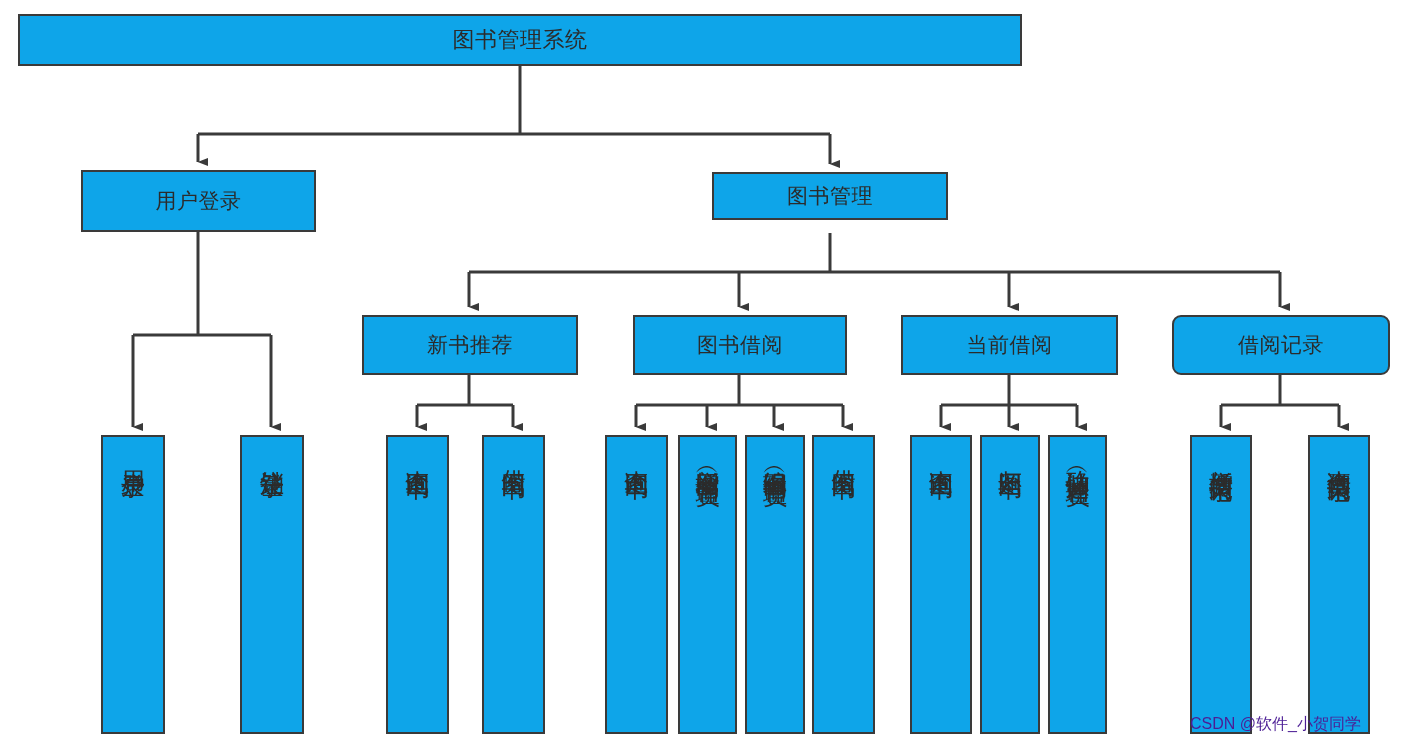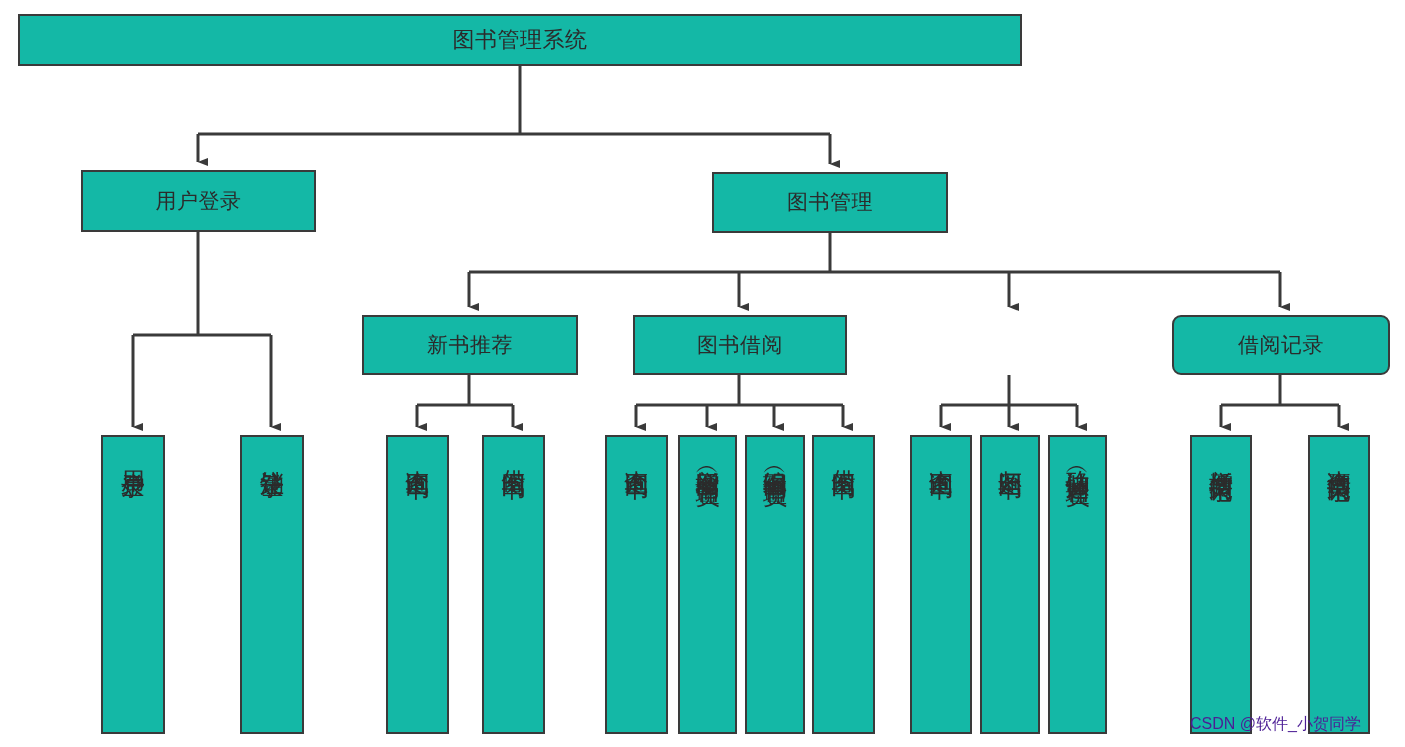--- a/index.html
+++ b/index.html
@@ -22,21 +22,21 @@
     position: absolute;
     left: 0;
     top: 0;
     width: 1405px;
     height: 747px;
     pointer-events: none;
   }
   .node {
     position: absolute;
     box-sizing: border-box;
-    background: #14b8a6;
+    background: #0ea5e9;
     border: 2px solid #3a3a3a;
     display: flex;
     align-items: center;
     justify-content: center;
     color: #2b2b2b;
     z-index: 2;
   }
   .node-label {
     display: block;
     text-align: center;
@@ -129,32 +129,35 @@
   </svg>
 
   <div class="node horiz root" style="left:18px; top:14px; width:1004px; height:52px;">
     <span class="node-label">图书管理系统</span>
   </div>
 
   <div class="node horiz" style="left:81px; top:170px; width:235px; height:62px;">
     <span class="node-label">用户登录</span>
   </div>
 
-  <div class="node horiz" style="left:712px; top:172px; width:236px; height:61px;">
+  <div class="node horiz" style="left:712px; top:172px; width:236px; height:48px;">
     <span class="node-label">图书管理</span>
   </div>
 
   <div class="node horiz" style="left:362px; top:315px; width:216px; height:60px;">
     <span class="node-label">新书推荐</span>
   </div>
 
   <div class="node horiz" style="left:633px; top:315px; width:214px; height:60px;">
     <span class="node-label">图书借阅</span>
   </div>
 
+  <div class="node horiz" style="left:901px; top:315px; width:217px; height:60px;">
+    <span class="node-label">当前借阅</span>
+  </div>
 
   <div class="node horiz" style="left:1172px; top:315px; width:218px; height:60px;border-radius:9px;">
     <span class="node-label">借阅记录</span>
   </div>
 
   <div class="node vert" style="left:101px; top:435px; width:64px; height:299px;">
     <span class="node-label">用户登录</span>
   </div>
 
   <div class="node vert" style="left:240px; top:435px; width:64px; height:299px;">

